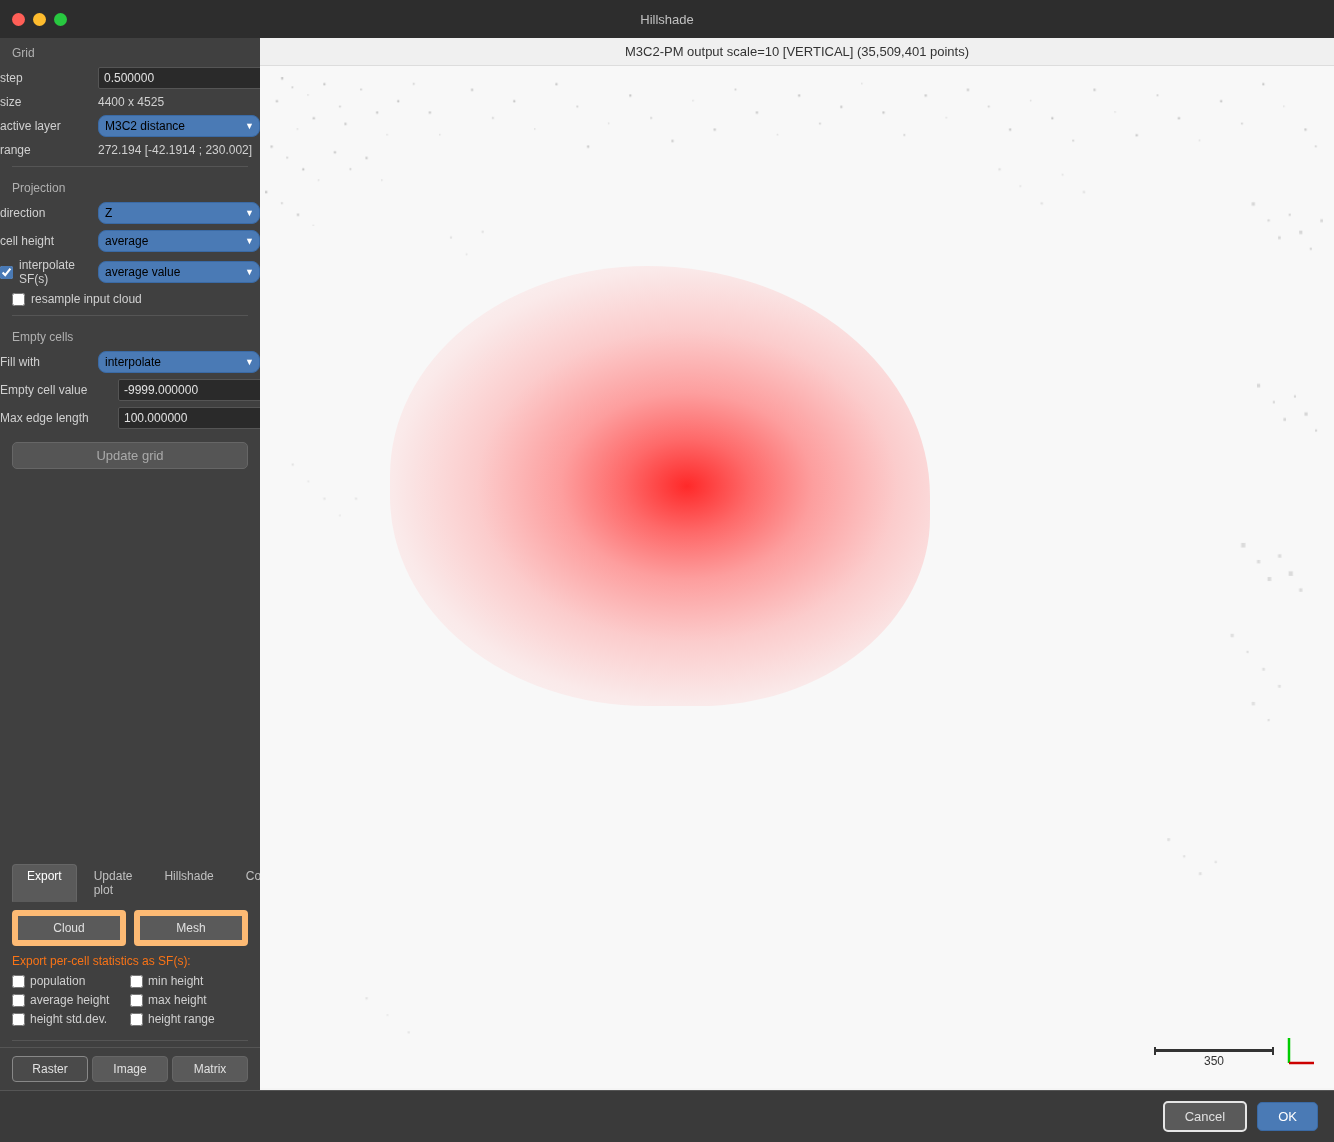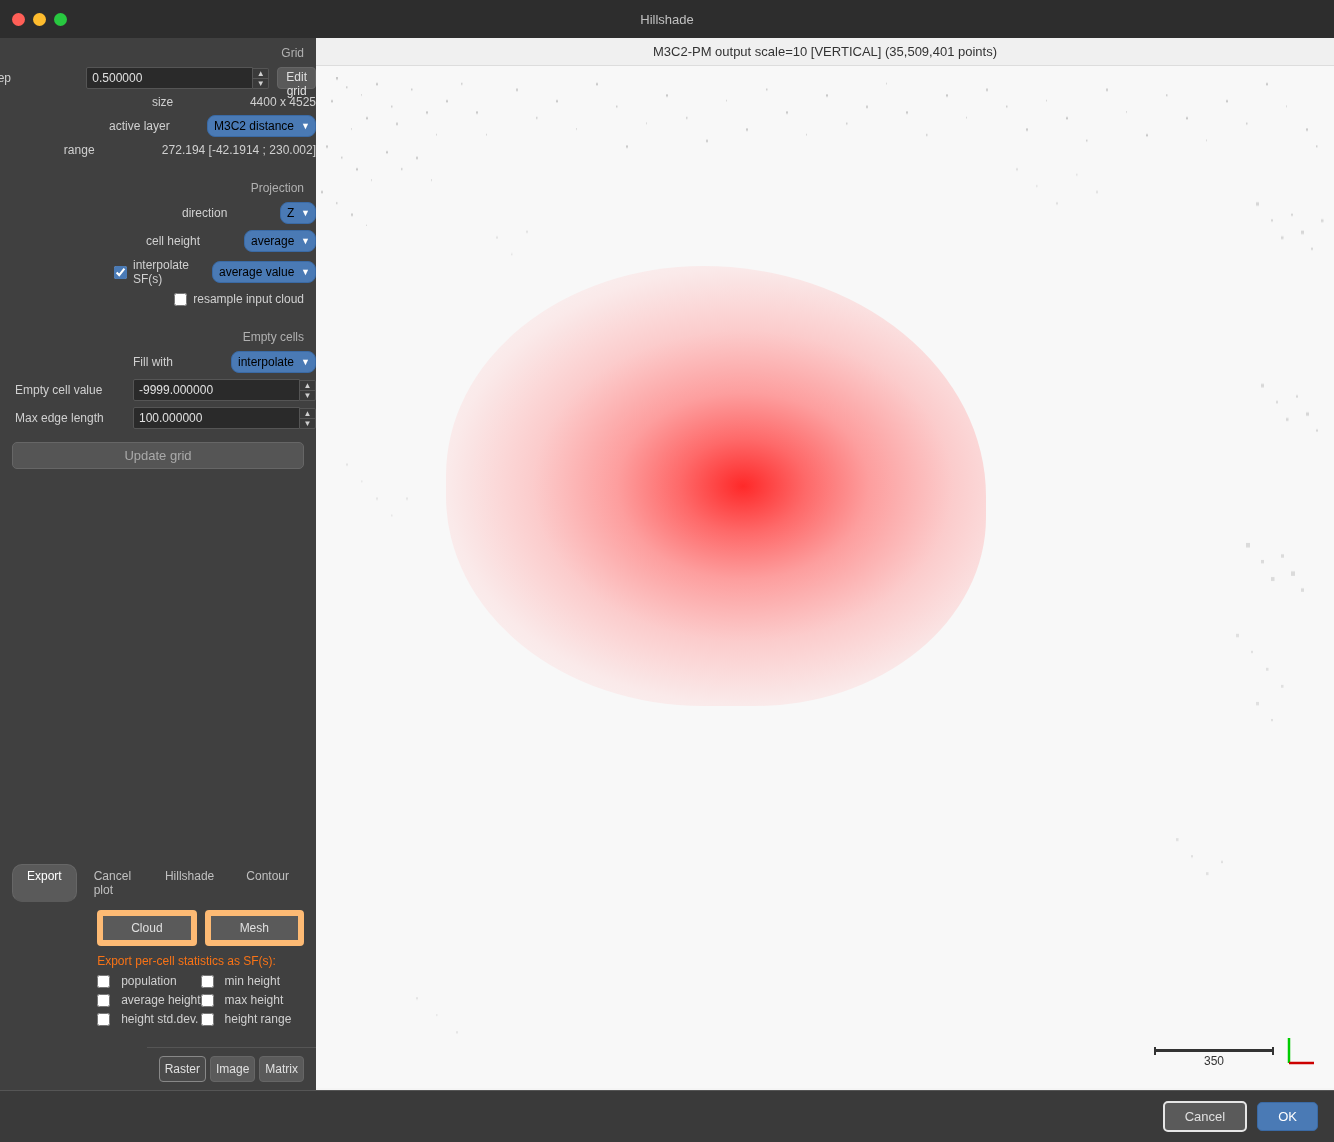--- a/index.html
+++ b/index.html
@@ -48,28 +48,27 @@
 
     
     .main-layout {
       display: flex;
       flex: 1;
       overflow: hidden;
     }
 
     
     .left-panel {
-      width: 316px;
+      width: 260px;
       background: #404040;
       display: flex;
       flex-direction: column;
       flex-shrink: 0;
       overflow-y: auto;
       padding-bottom: 0;
-      align-items: flex-end;
     }
 
     .section-label {
       font-size: 12px;
       color: #b0b0b0;
       padding: 8px 12px 4px 12px;
       font-weight: 500;
     }
 
     .form-row {
@@ -230,21 +229,20 @@
       cursor: pointer;
       color: #c0c0c0;
       background: transparent;
       border: 1px solid transparent;
     }
     .tab-item.active {
       background: #5a5a5a;
       color: #fff;
       border-color: #666;
       border-bottom-color: #5a5a5a;
-      border-radius: 10px;
     }
 
     .tab-content {
       padding: 8px 12px;
     }
 
     .export-row-btns {
       display: flex;
       gap: 8px;
       margin-bottom: 8px;
@@ -261,21 +259,21 @@
     }
 
     .stats-section-label {
       font-size: 12px;
       color: #f97316;
       margin-bottom: 6px;
     }
     .stats-check-row {
       display: flex;
       align-items: center;
-      gap: 11px;
+      gap: 5px;
     }
     .stats-check-row .checkbox-label {
       font-size: 12px;
     }
 
     
     .bottom-bar {
       display: flex;
       padding: 8px 12px;
       gap: 4px;
@@ -550,21 +548,21 @@
         </div>
       </div>
     </div>
 
     <button class="update-btn">Update grid</button>
 
     <div style="flex:1;"></div>
 
     <div class="tab-bar">
       <div class="tab-item active">Export</div>
-      <div class="tab-item">Cancel plot</div>
+      <div class="tab-item">Update plot</div>
       <div class="tab-item">Hillshade</div>
       <div class="tab-item">Contour</div>
     </div>
 
     <div class="tab-content">
       <div class="export-row-btns">
         <button class="export-btn">Cloud</button>
         <button class="export-btn">Mesh</button>
       </div>
       <div class="stats-section-label">Export per-cell statistics as SF(s):</div>

